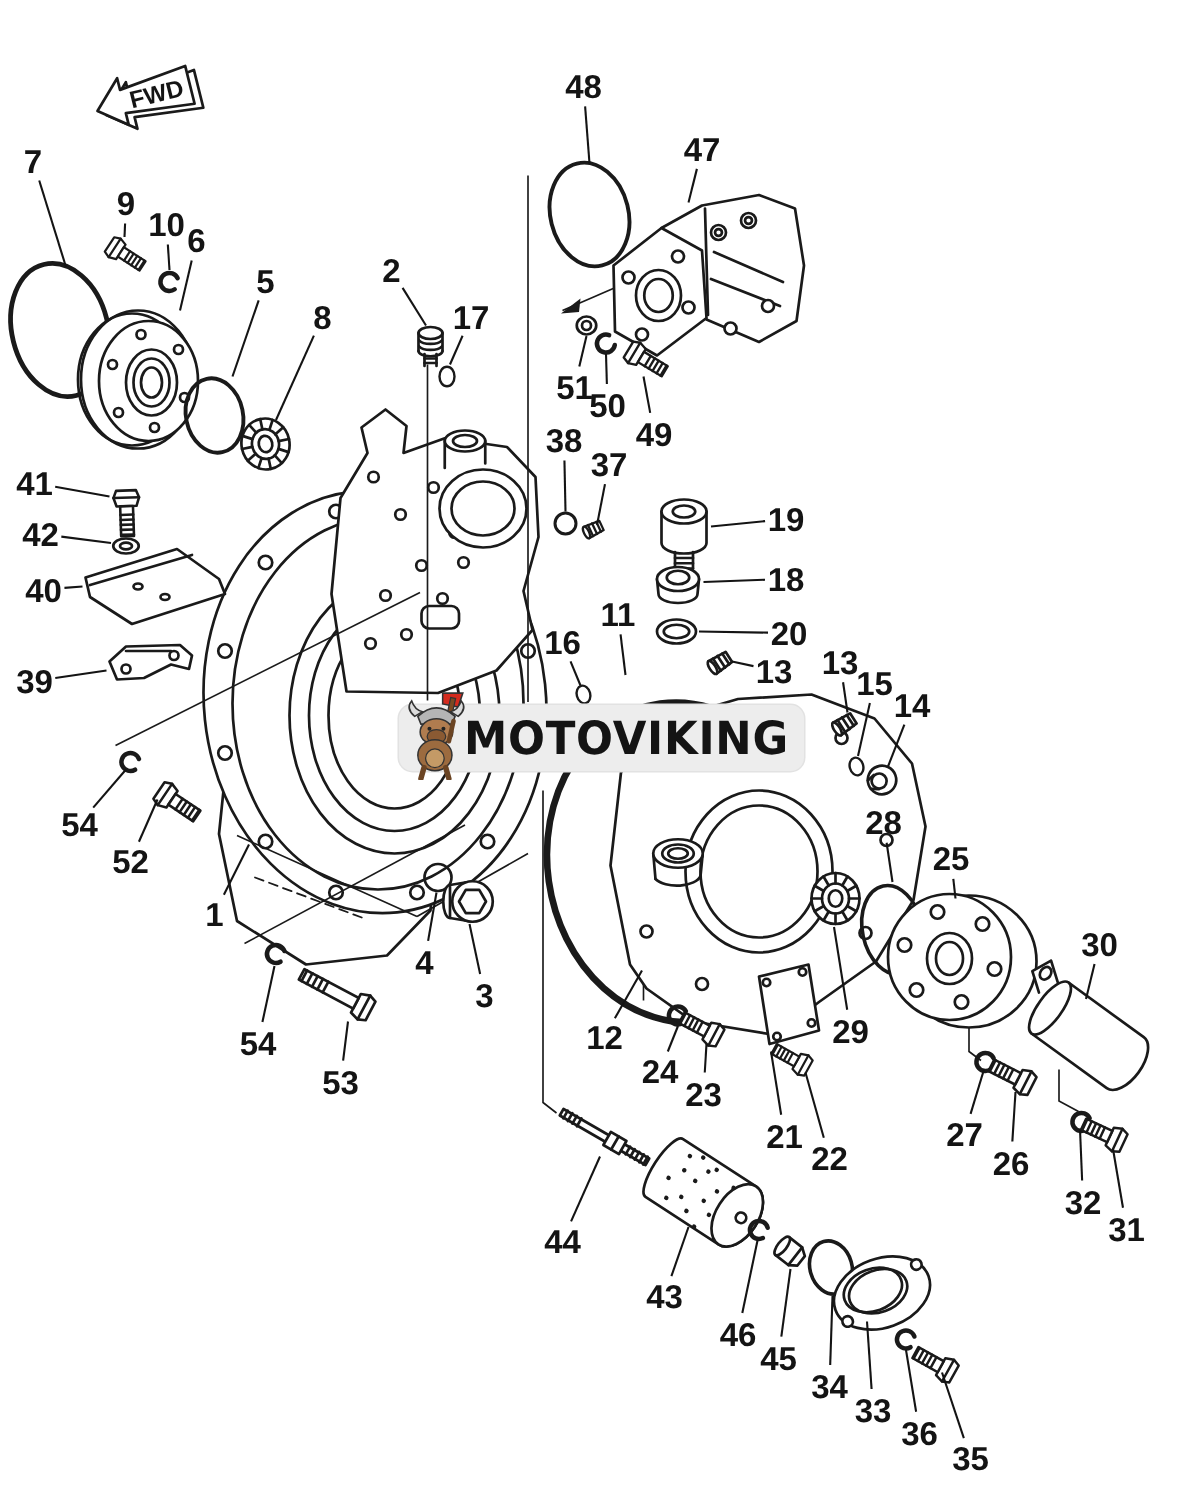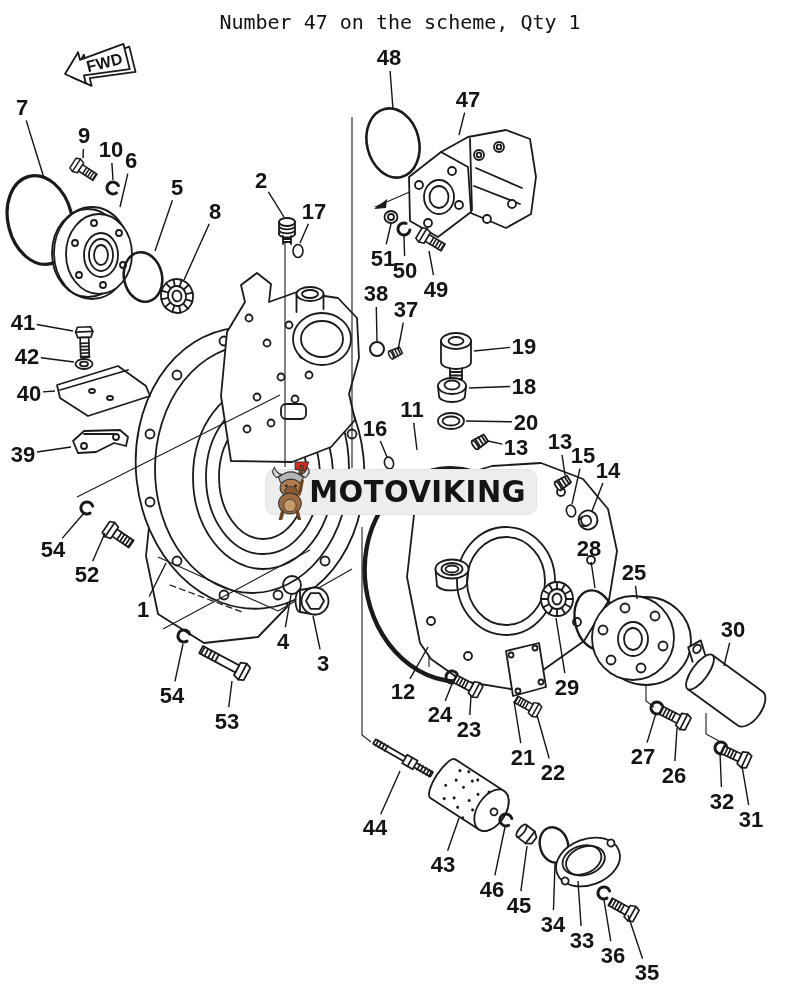--- a/index.html
+++ b/index.html
@@ -20,21 +20,20 @@
              padding-right:10px;box-sizing:border-box;box-shadow:0 0 0 1px #e2e2e2;padding-left:40px;}
   .wm-text{font-family:"DejaVu Sans",sans-serif;font-weight:900;font-size:29px;color:#141414;
            letter-spacing:.5px;transform:scaleY(1.05);white-space:nowrap;}
   .mascot{position:absolute;left:2px;top:-10px;width:48px;height:60px;}
 </style>
 </head>
 <body>
 
 <div id="stage">
 
-  <div class="title">Number 47 on the scheme, Qty 1</div>
 
   <svg class="diagram" width="800" height="991" viewBox="0 0 800 991">
     <defs>
       <g id="bolt">
         <path class="p pw" d="M0,-7 L5,-9 L11,-7 L11,7 L5,9 L0,7 Z"></path>
         <path class="p" stroke-width="1" d="M5,-9 L5,9"></path>
         <path class="p pw" d="M11,-4.5 L32,-4.5 L32,4.5 L11,4.5 Z"></path>
         <path class="p" stroke-width="1.1" d="M17,-4.5 L17,4.5 M20.5,-4.5 L20.5,4.5 M24,-4.5 L24,4.5 M27.5,-4.5 L27.5,4.5 M31,-4.5 L31,4.5"></path>
       </g>
       <g id="boltlong">

